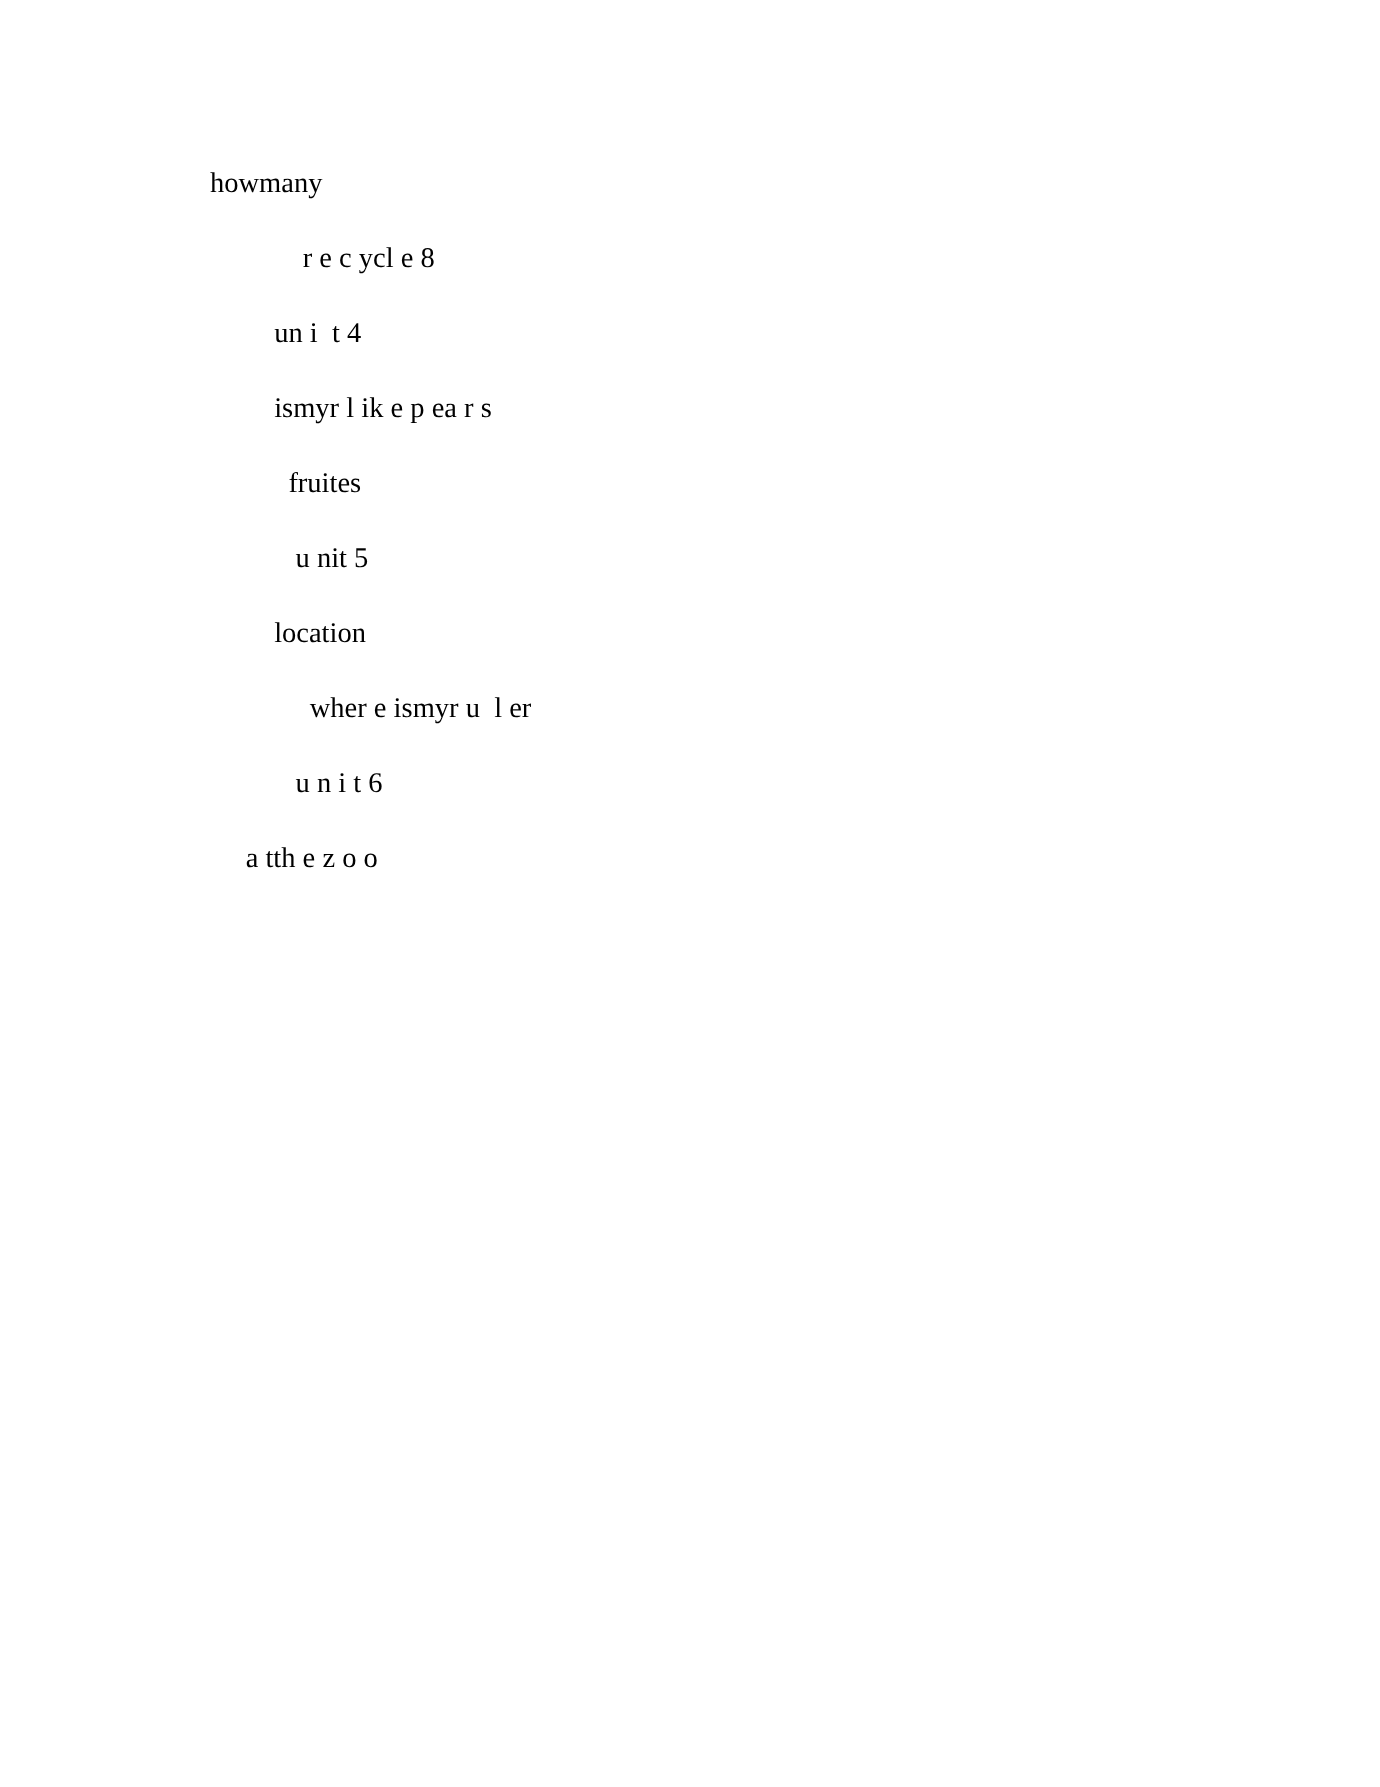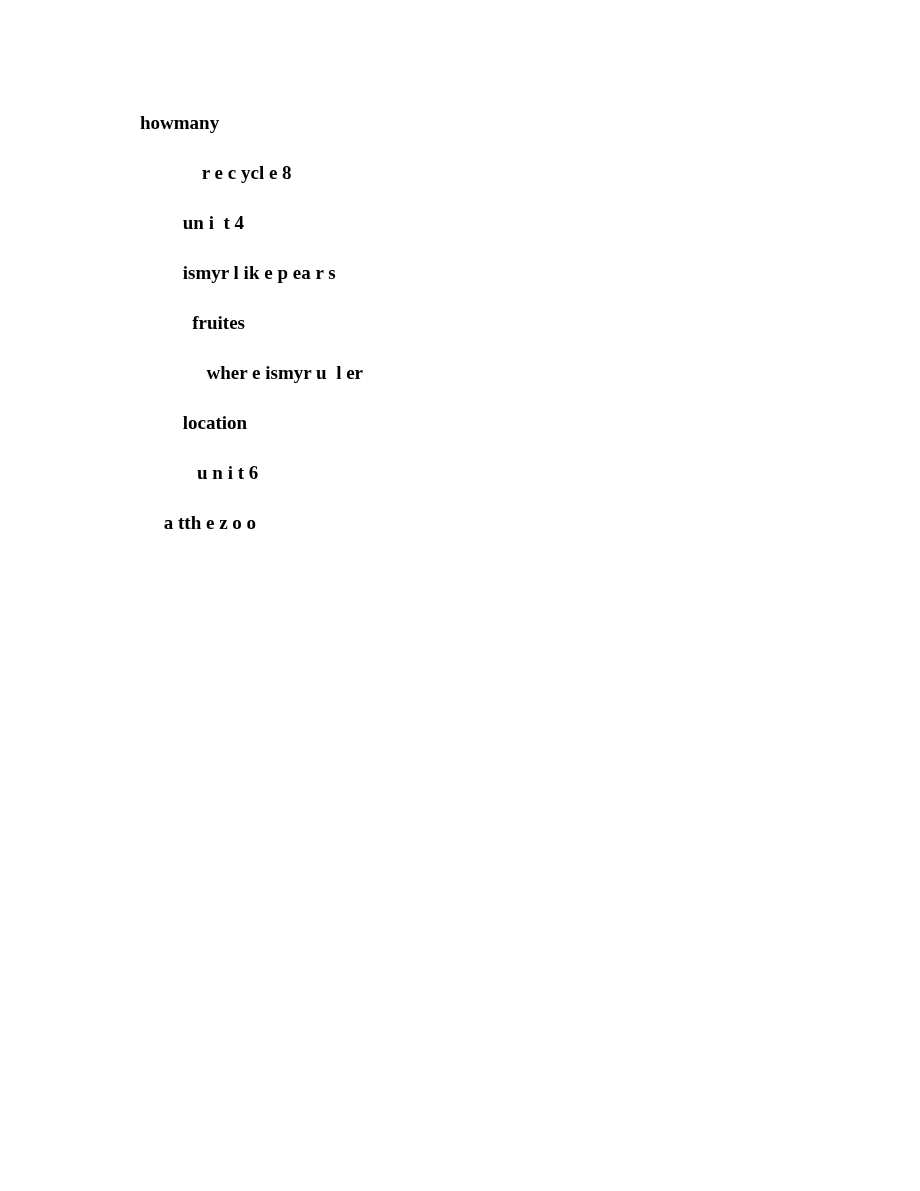--- a/index.html
+++ b/index.html
@@ -13,29 +13,29 @@
       background: #ffffff;
       font-family: "Times New Roman", "SimSun", serif;
       font-size: 19px;
       color: #000000;
       padding-top: 112px;
       padding-left: 140px;
     }
     .line {
       margin-bottom: 28px;
       white-space: pre;
-      font-weight: bold;
     }
   </style>
 </head>
 <body>
 
 <div id="content">
     <div class="line">howmany</div>
     <div class="line">             r e c ycl e 8</div>
     <div class="line">         un i  t 4</div>
     <div class="line">         ismyr l ik e p ea r s</div>
     <div class="line">           fruites</div>
+    <div class="line">            u nit 5</div>
+    <div class="line">         location</div>
     <div class="line">              wher e ismyr u  l er</div>
-    <div class="line">         location</div>
     <div class="line">            u n i t 6</div>
     <div class="line">     a tth e z o o</div>
   </div>
 
 </body></html>

